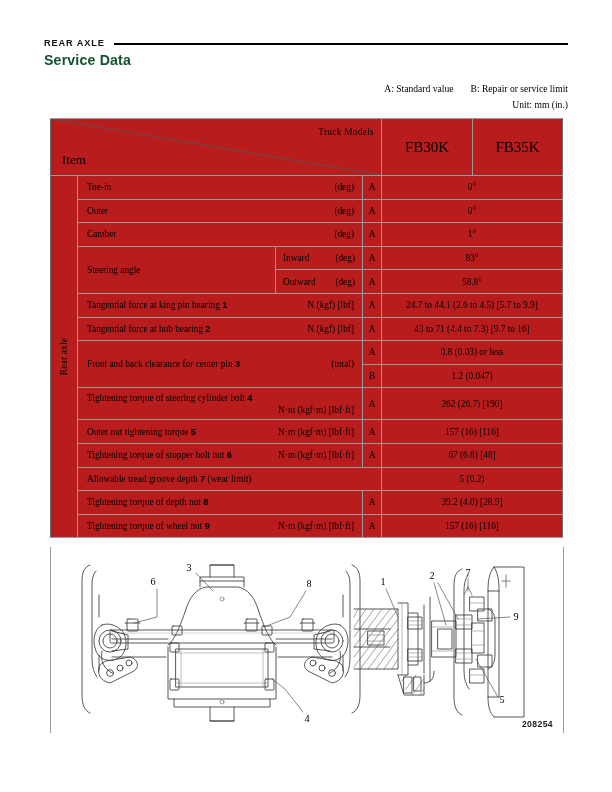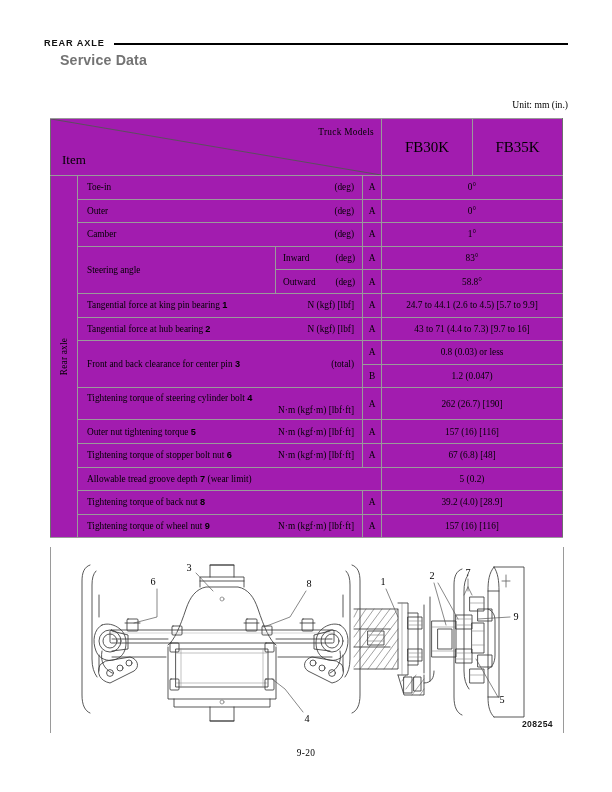--- a/index.html
+++ b/index.html
@@ -14,41 +14,41 @@
 
   
   .runhead{position:absolute;left:44px;top:34px;width:524px;height:18px;display:flex;align-items:center;gap:9px;}
   .runhead-text{
     font-family:"Liberation Sans", sans-serif;
     font-size:9.2px;font-weight:700;letter-spacing:.9px;white-space:nowrap;color:#111;
   }
   .runhead-rule{flex:1;height:0;border-top:2.1px solid #000;margin-top:1px;}
 
   .doc-title{
-    position:absolute;left:60px;top:52px;
+    position:absolute;left:44px;top:52px;
     font-family:"Liberation Sans", sans-serif;
-    font-size:14.2px;font-weight:700;letter-spacing:.15px;color:#737373;
+    font-size:14.2px;font-weight:700;letter-spacing:.15px;color:#14532d;
   }
 
   
   .legend-ab{position:absolute;left:44px;top:83px;width:524px;text-align:right;font-size:9.6px;white-space:nowrap;}
   .legend-ab .sp{display:inline-block;width:17px;}
   .legend-unit{position:absolute;left:44px;top:99px;width:524px;text-align:right;font-size:9.6px;white-space:nowrap;}
 
   
   .tbl{
     position:absolute;left:50px;top:118px;width:512px;
     border-collapse:collapse;table-layout:fixed;
     font-size:9.3px;
   }
   .tbl td{
     border:1px solid #9a9a9a;
     padding:0;
     vertical-align:middle;
-    background:#a21caf;
+    background:#b91c1c;
   }
   .tbl .outer-l{border-left:1.2px solid #6e6e6e;}
   .tbl .outer-r{border-right:1.2px solid #6e6e6e;}
 
   
   .hdr-cell{height:56px;position:relative;padding:0!important;overflow:hidden;}
   .hdr-diag{position:absolute;left:0;top:0;width:100%;height:100%;}
   .hdr-truck{position:absolute;right:7px;top:8px;font-size:9.3px;white-space:nowrap;letter-spacing:.3px;}
   .hdr-item{position:absolute;left:11px;bottom:7px;font-size:13px;white-space:nowrap;}
   .hdr-model{text-align:center;height:56px;font-size:15px;}
@@ -107,20 +107,23 @@
 
 <div class="page">
 
   <div class="runhead">
     <div class="runhead-text">REAR  AXLE</div>
     <div class="runhead-rule"></div>
   </div>
 
   <div class="doc-title">Service Data</div>
 
+  <div class="legend-ab">
+    <span>A:  Standard value</span><span class="sp"></span><span>B:  Repair or service limit</span>
+  </div>
   <div class="legend-unit">Unit:  mm (in.)</div>
 
   <table class="tbl">
     <colgroup>
       <col style="width:27px">
         <col style="width:198px">
         <col style="width:87px">
       <col style="width:19px">
         <col style="width:91px">
         <col style="width:90px">
@@ -285,21 +288,21 @@
               <span class="callout">7</span>
               <span>(wear limit)</span></span>
           </div>
         </td>
         <td class="c-val outer-r" colspan="2">5 (0.2)</td>
       </tr>
 
       <tr class="rowh">
         <td class="c-item" colspan="2">
           <div class="itemline">
-            <span class="nm"><span>Tightening torque of back nut</span>
+            <span class="nm"><span>Tightening torque of depth nut</span>
               <span class="callout">8</span></span>
             <span class="un"></span>
           </div>
         </td>
         <td class="c-ab">A</td>
         <td class="c-val outer-r" colspan="2">39.2 (4.0) [28.9]</td>
       </tr>
 
       <tr class="rowh">
         <td class="c-item" colspan="2">
@@ -485,14 +488,13 @@
         <text x="382" y="32" text-anchor="middle">2</text>
         <text x="418" y="29" text-anchor="middle">7</text>
         <text x="466" y="73" text-anchor="middle">9</text>
         <text x="452" y="156" text-anchor="middle">5</text>
       </g>
     </svg>
 
     <div class="figno">208254</div>
   </div>
 
-  <div class="pageno">9-20</div>
 </div>
 
 </body></html>

